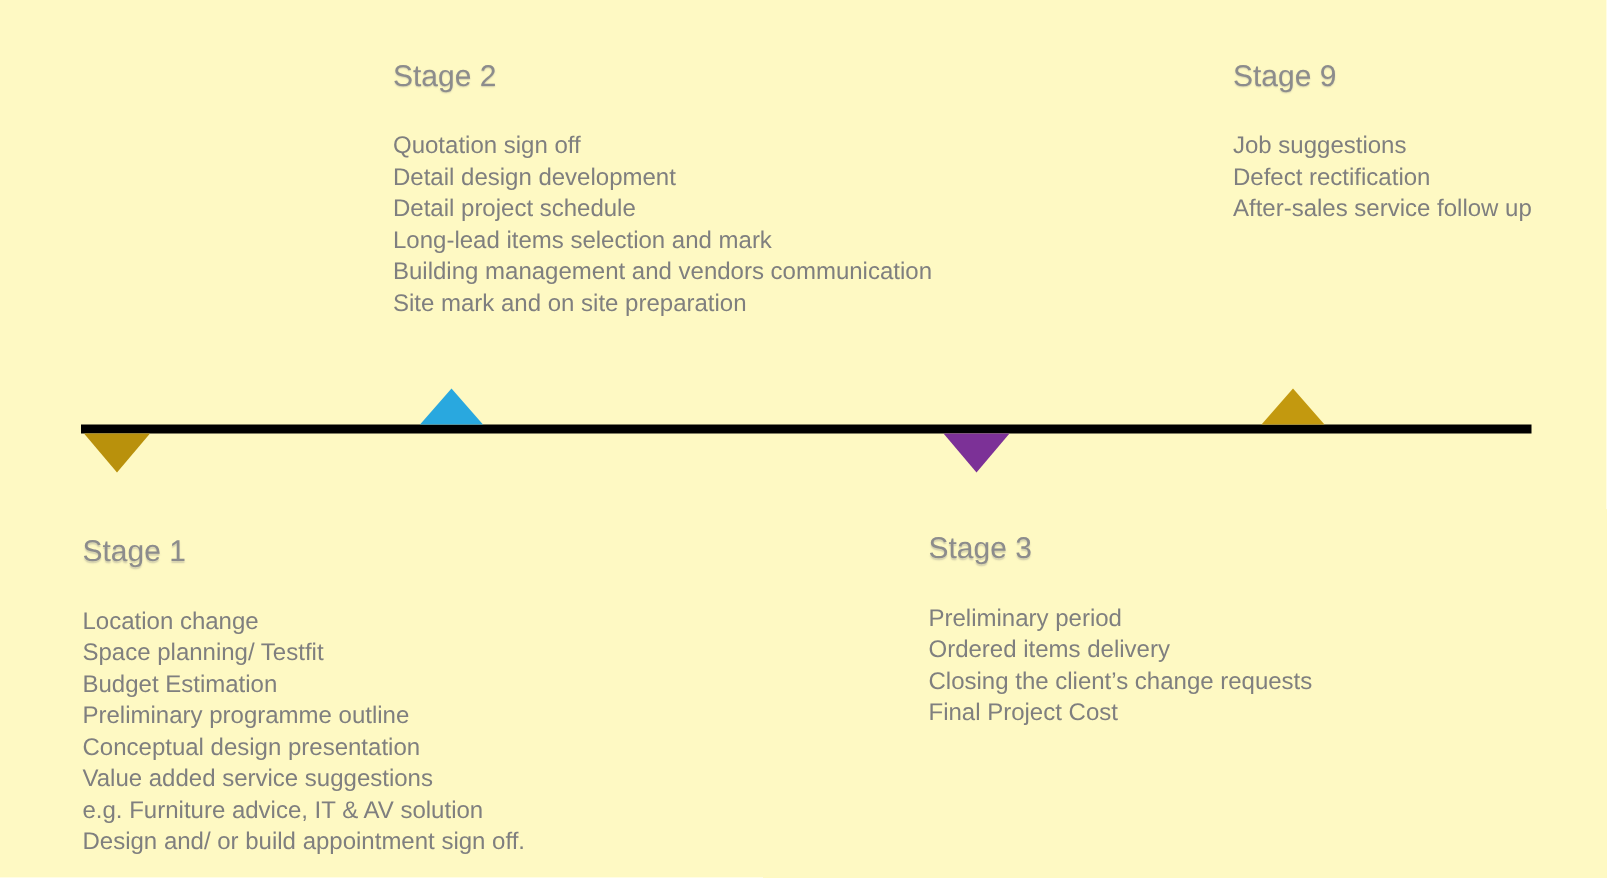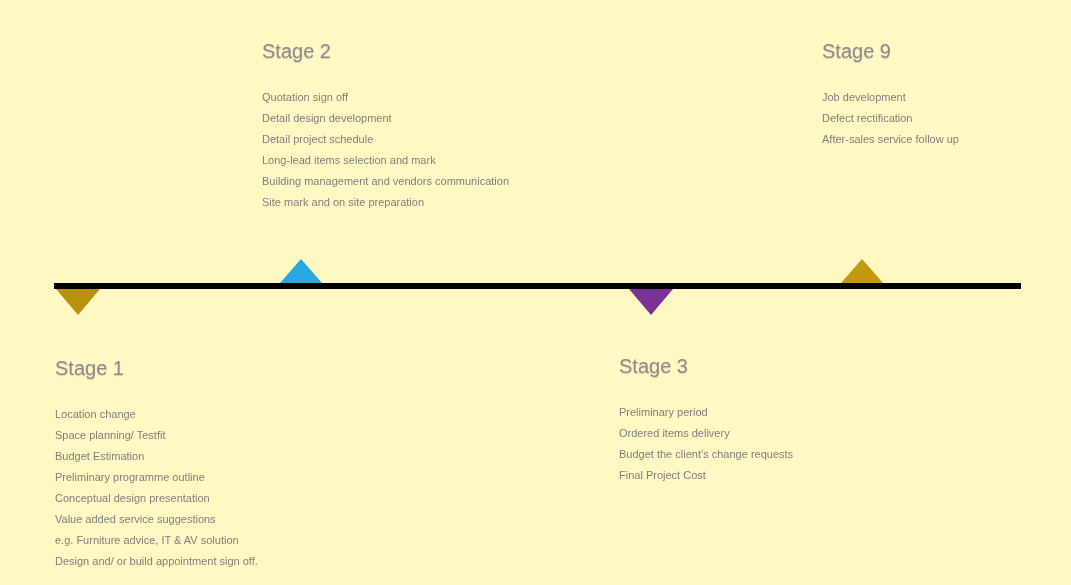--- a/index.html
+++ b/index.html
@@ -43,21 +43,21 @@
   }
   .stage-title {
     font-size: 20px;
     line-height: 24px;
     color: #8c8c8c;
     text-shadow: 0 1px 1px rgba(130,130,130,0.35);
     margin: 0 0 24px 0;
     font-weight: 400;
   }
   .stage-items {
-    font-size: 11px;
+    font-size: 16px;
     line-height: 21px;
     color: #7f7f7f;
     white-space: nowrap;
   }
   .stage-item {
     height: 21px;
   }
 </style>
 </head>
 <body>
@@ -79,21 +79,21 @@
       <div class="stage-item">Detail project schedule</div>
       <div class="stage-item">Long-lead items selection and mark</div>
       <div class="stage-item">Building management and vendors communication</div>
       <div class="stage-item">Site mark and on site preparation</div>
     </div>
   </div>
 
   <div class="stage-block" style="left:822px; top:39px;">
     <div class="stage-title">Stage 9</div>
     <div class="stage-items">
-      <div class="stage-item">Job development</div>
+      <div class="stage-item">Job suggestions</div>
       <div class="stage-item">Defect rectification</div>
       <div class="stage-item">After-sales service follow up</div>
     </div>
   </div>
 
   <div class="stage-block" style="left:55px; top:356px;">
     <div class="stage-title">Stage 1</div>
     <div class="stage-items">
       <div class="stage-item">Location change</div>
       <div class="stage-item">Space planning/ Testfit</div>
@@ -104,18 +104,18 @@
       <div class="stage-item">e.g. Furniture advice, IT &amp; AV solution</div>
       <div class="stage-item">Design and/ or build appointment sign off.</div>
     </div>
   </div>
 
   <div class="stage-block" style="left:619px; top:354px;">
     <div class="stage-title">Stage 3</div>
     <div class="stage-items">
       <div class="stage-item">Preliminary period</div>
       <div class="stage-item">Ordered items delivery</div>
-      <div class="stage-item">Budget the client’s change requests</div>
+      <div class="stage-item">Closing the client’s change requests</div>
       <div class="stage-item">Final Project Cost</div>
     </div>
   </div>
 
 </div>
 
 </body></html>

